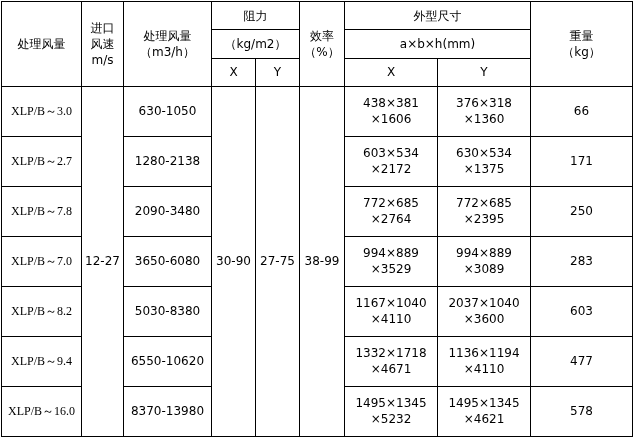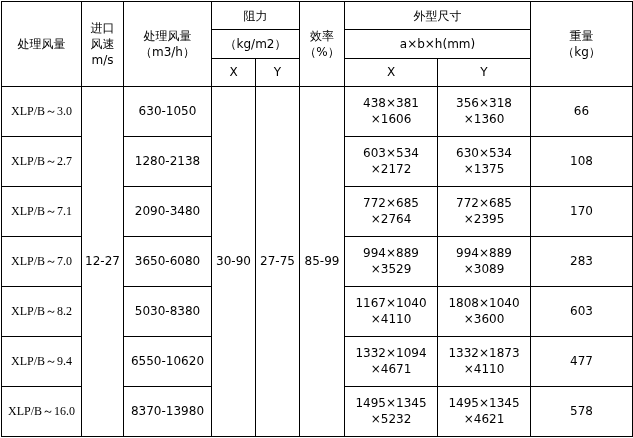--- a/index.html
+++ b/index.html
@@ -119,58 +119,58 @@
         <td class="hdr">X</td>
         <td class="hdr">Y</td>
       </tr>
 
       <tr>
         <td class="leftcell">XLP/B～3.0</td>
         <td rowspan="7">12-27</td>
         <td>630-1050</td>
         <td rowspan="7">30-90</td>
         <td rowspan="7">27-75</td>
-        <td rowspan="7">85-99</td>
+        <td rowspan="7">38-99</td>
         <td>
           <span>438×381</span><br>
           <span>×1606</span>
         </td>
         <td>
-          <span>356×318</span><br>
+          <span>376×318</span><br>
           <span>×1360</span>
         </td>
         <td>66</td>
       </tr>
 
       <tr>
         <td class="leftcell">XLP/B～2.7</td>
         <td>1280-2138</td>
         <td>
           <span>603×534</span><br>
           <span>×2172</span>
         </td>
         <td>
           <span>630×534</span><br>
           <span>×1375</span>
         </td>
-        <td>108</td>
-      </tr>
-
-      <tr>
-        <td class="leftcell">XLP/B～7.1</td>
+        <td>171</td>
+      </tr>
+
+      <tr>
+        <td class="leftcell">XLP/B～7.8</td>
         <td>2090-3480</td>
         <td>
           <span>772×685</span><br>
           <span>×2764</span>
         </td>
         <td>
           <span>772×685</span><br>
           <span>×2395</span>
         </td>
-        <td>170</td>
+        <td>250</td>
       </tr>
 
       <tr>
         <td class="leftcell">XLP/B～7.0</td>
         <td>3650-6080</td>
         <td>
           <span>994×889</span><br>
           <span>×3529</span>
         </td>
         <td>
@@ -181,35 +181,35 @@
       </tr>
 
       <tr>
         <td class="leftcell">XLP/B～8.2</td>
         <td>5030-8380</td>
         <td>
           <span>1167×1040</span><br>
           <span>×4110</span>
         </td>
         <td>
-          <span>1808×1040</span><br>
+          <span>2037×1040</span><br>
           <span>×3600</span>
         </td>
         <td>603</td>
       </tr>
 
       <tr>
         <td class="leftcell">XLP/B～9.4</td>
         <td>6550-10620</td>
         <td>
-          <span>1332×1094</span><br>
+          <span>1332×1718</span><br>
           <span>×4671</span>
         </td>
         <td>
-          <span>1332×1873</span><br>
+          <span>1136×1194</span><br>
           <span>×4110</span>
         </td>
         <td>477</td>
       </tr>
 
       <tr>
         <td class="leftcell">XLP/B～16.0</td>
         <td>8370-13980</td>
         <td>
           <span>1495×1345</span><br>

